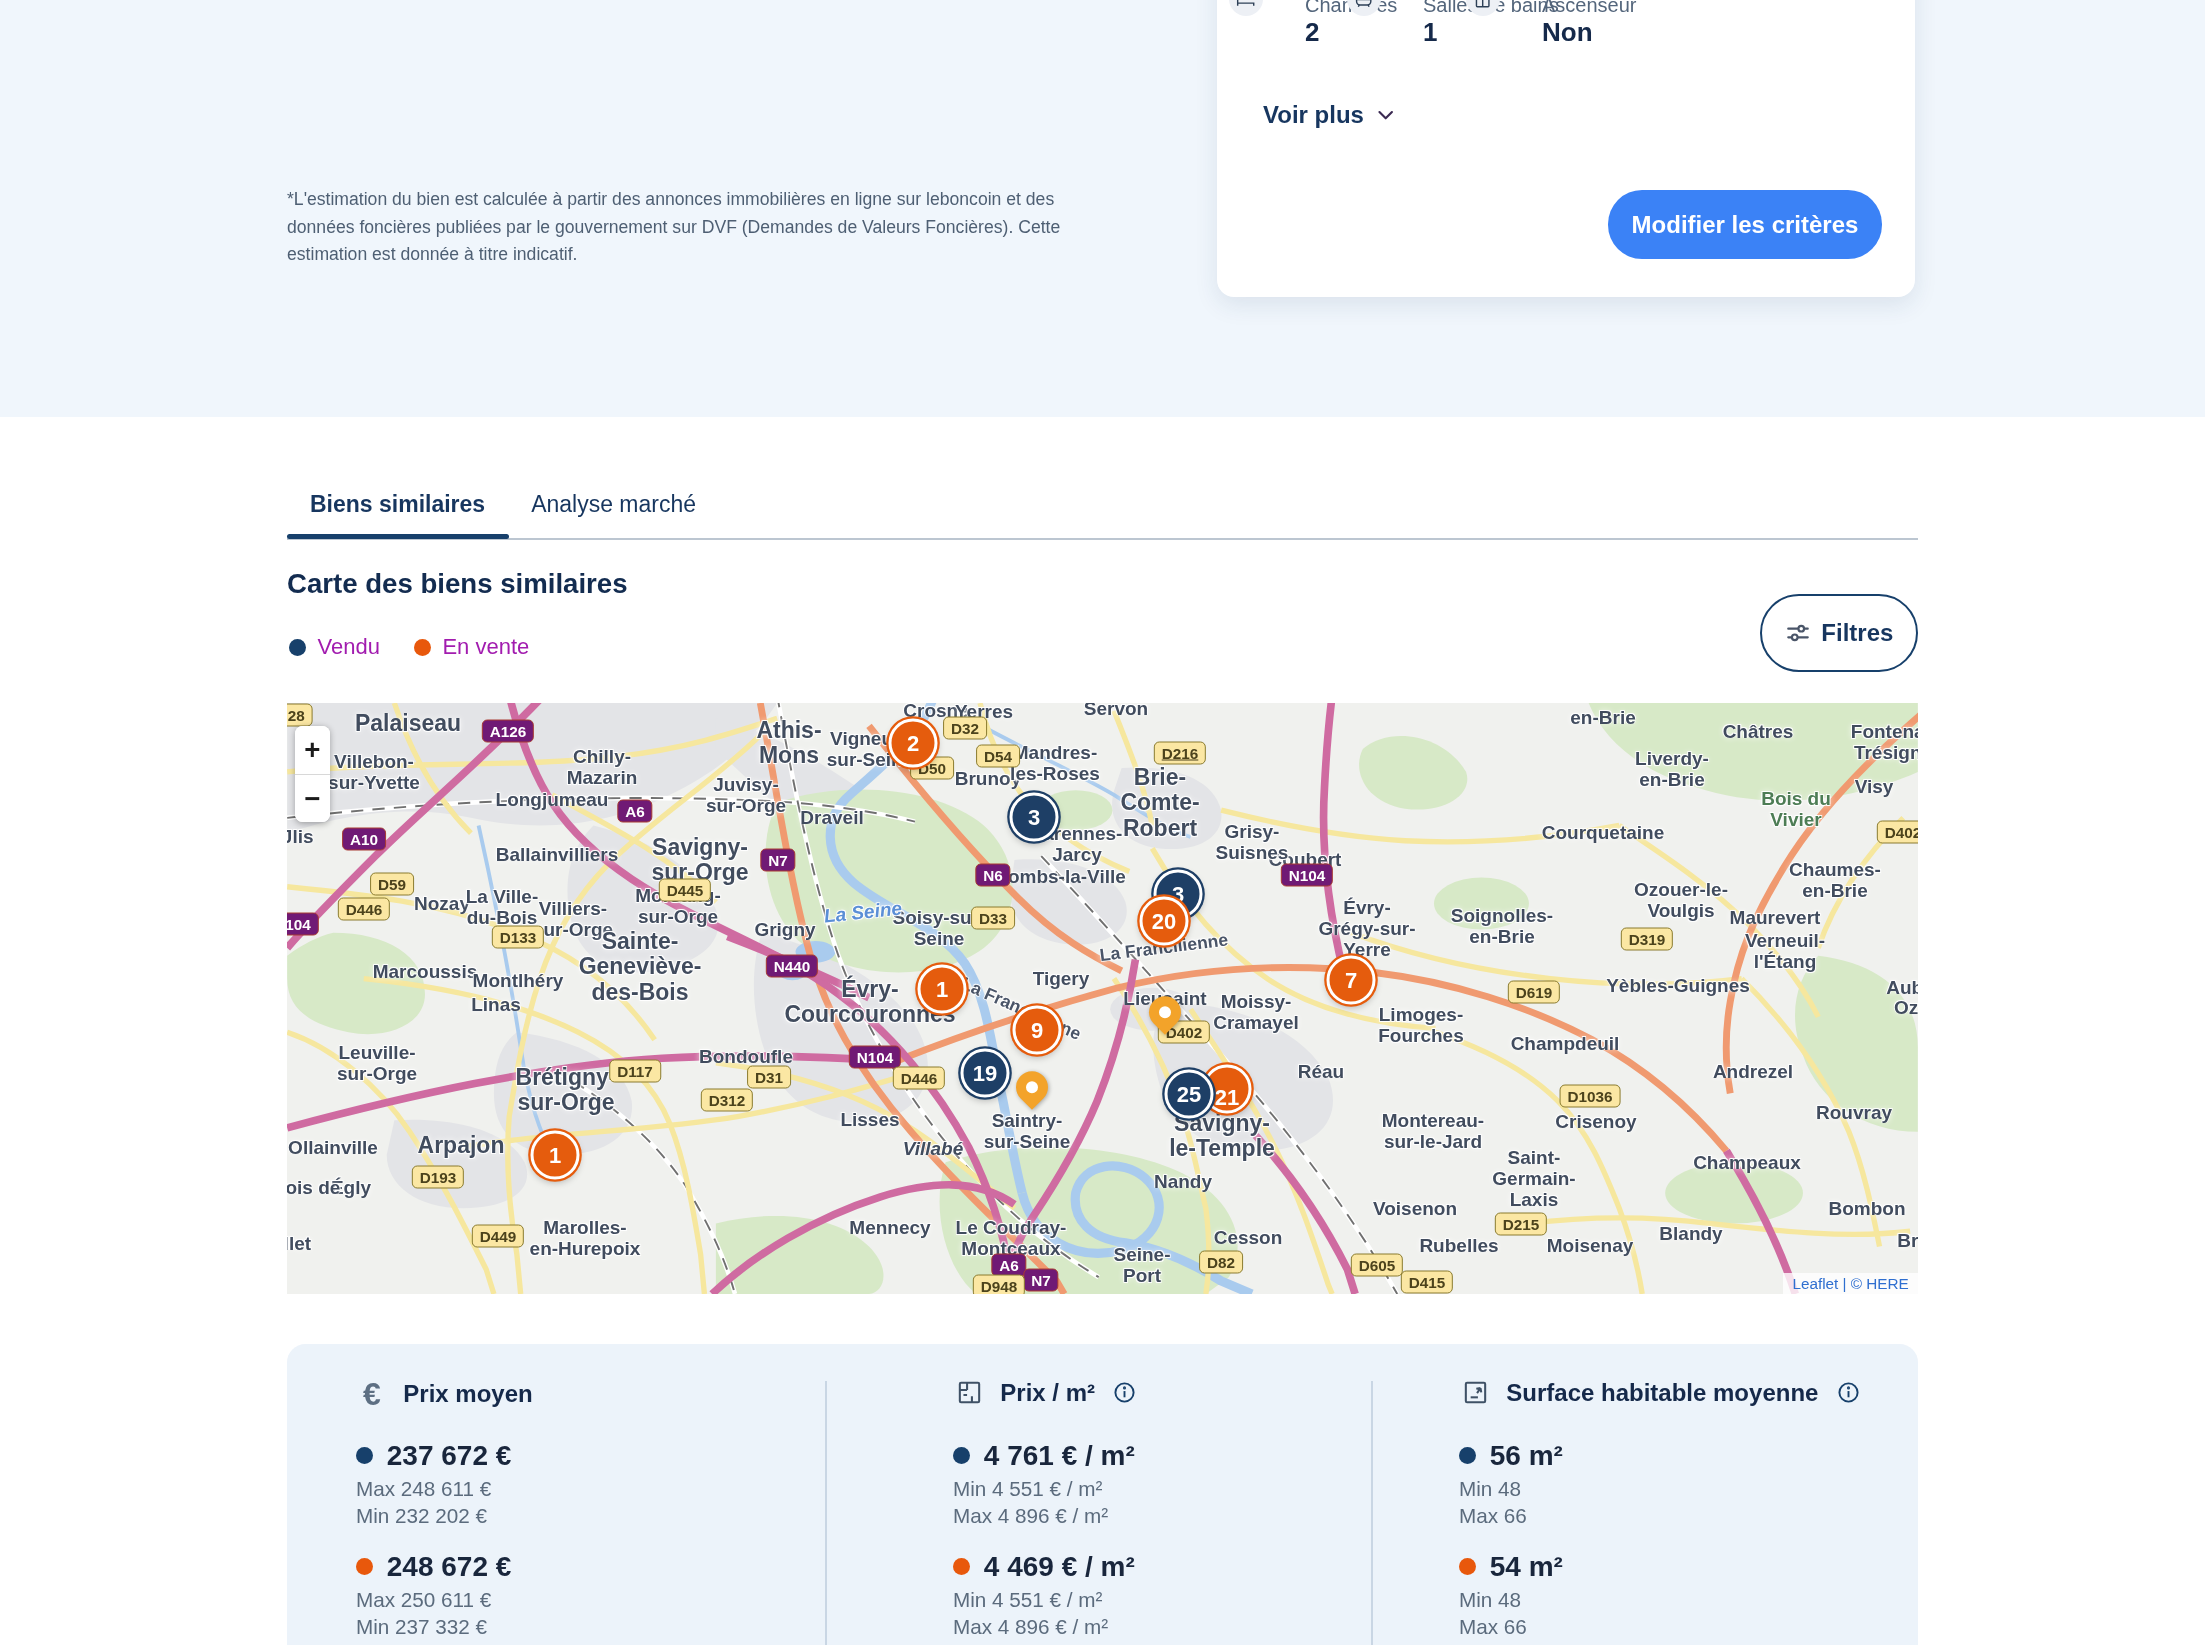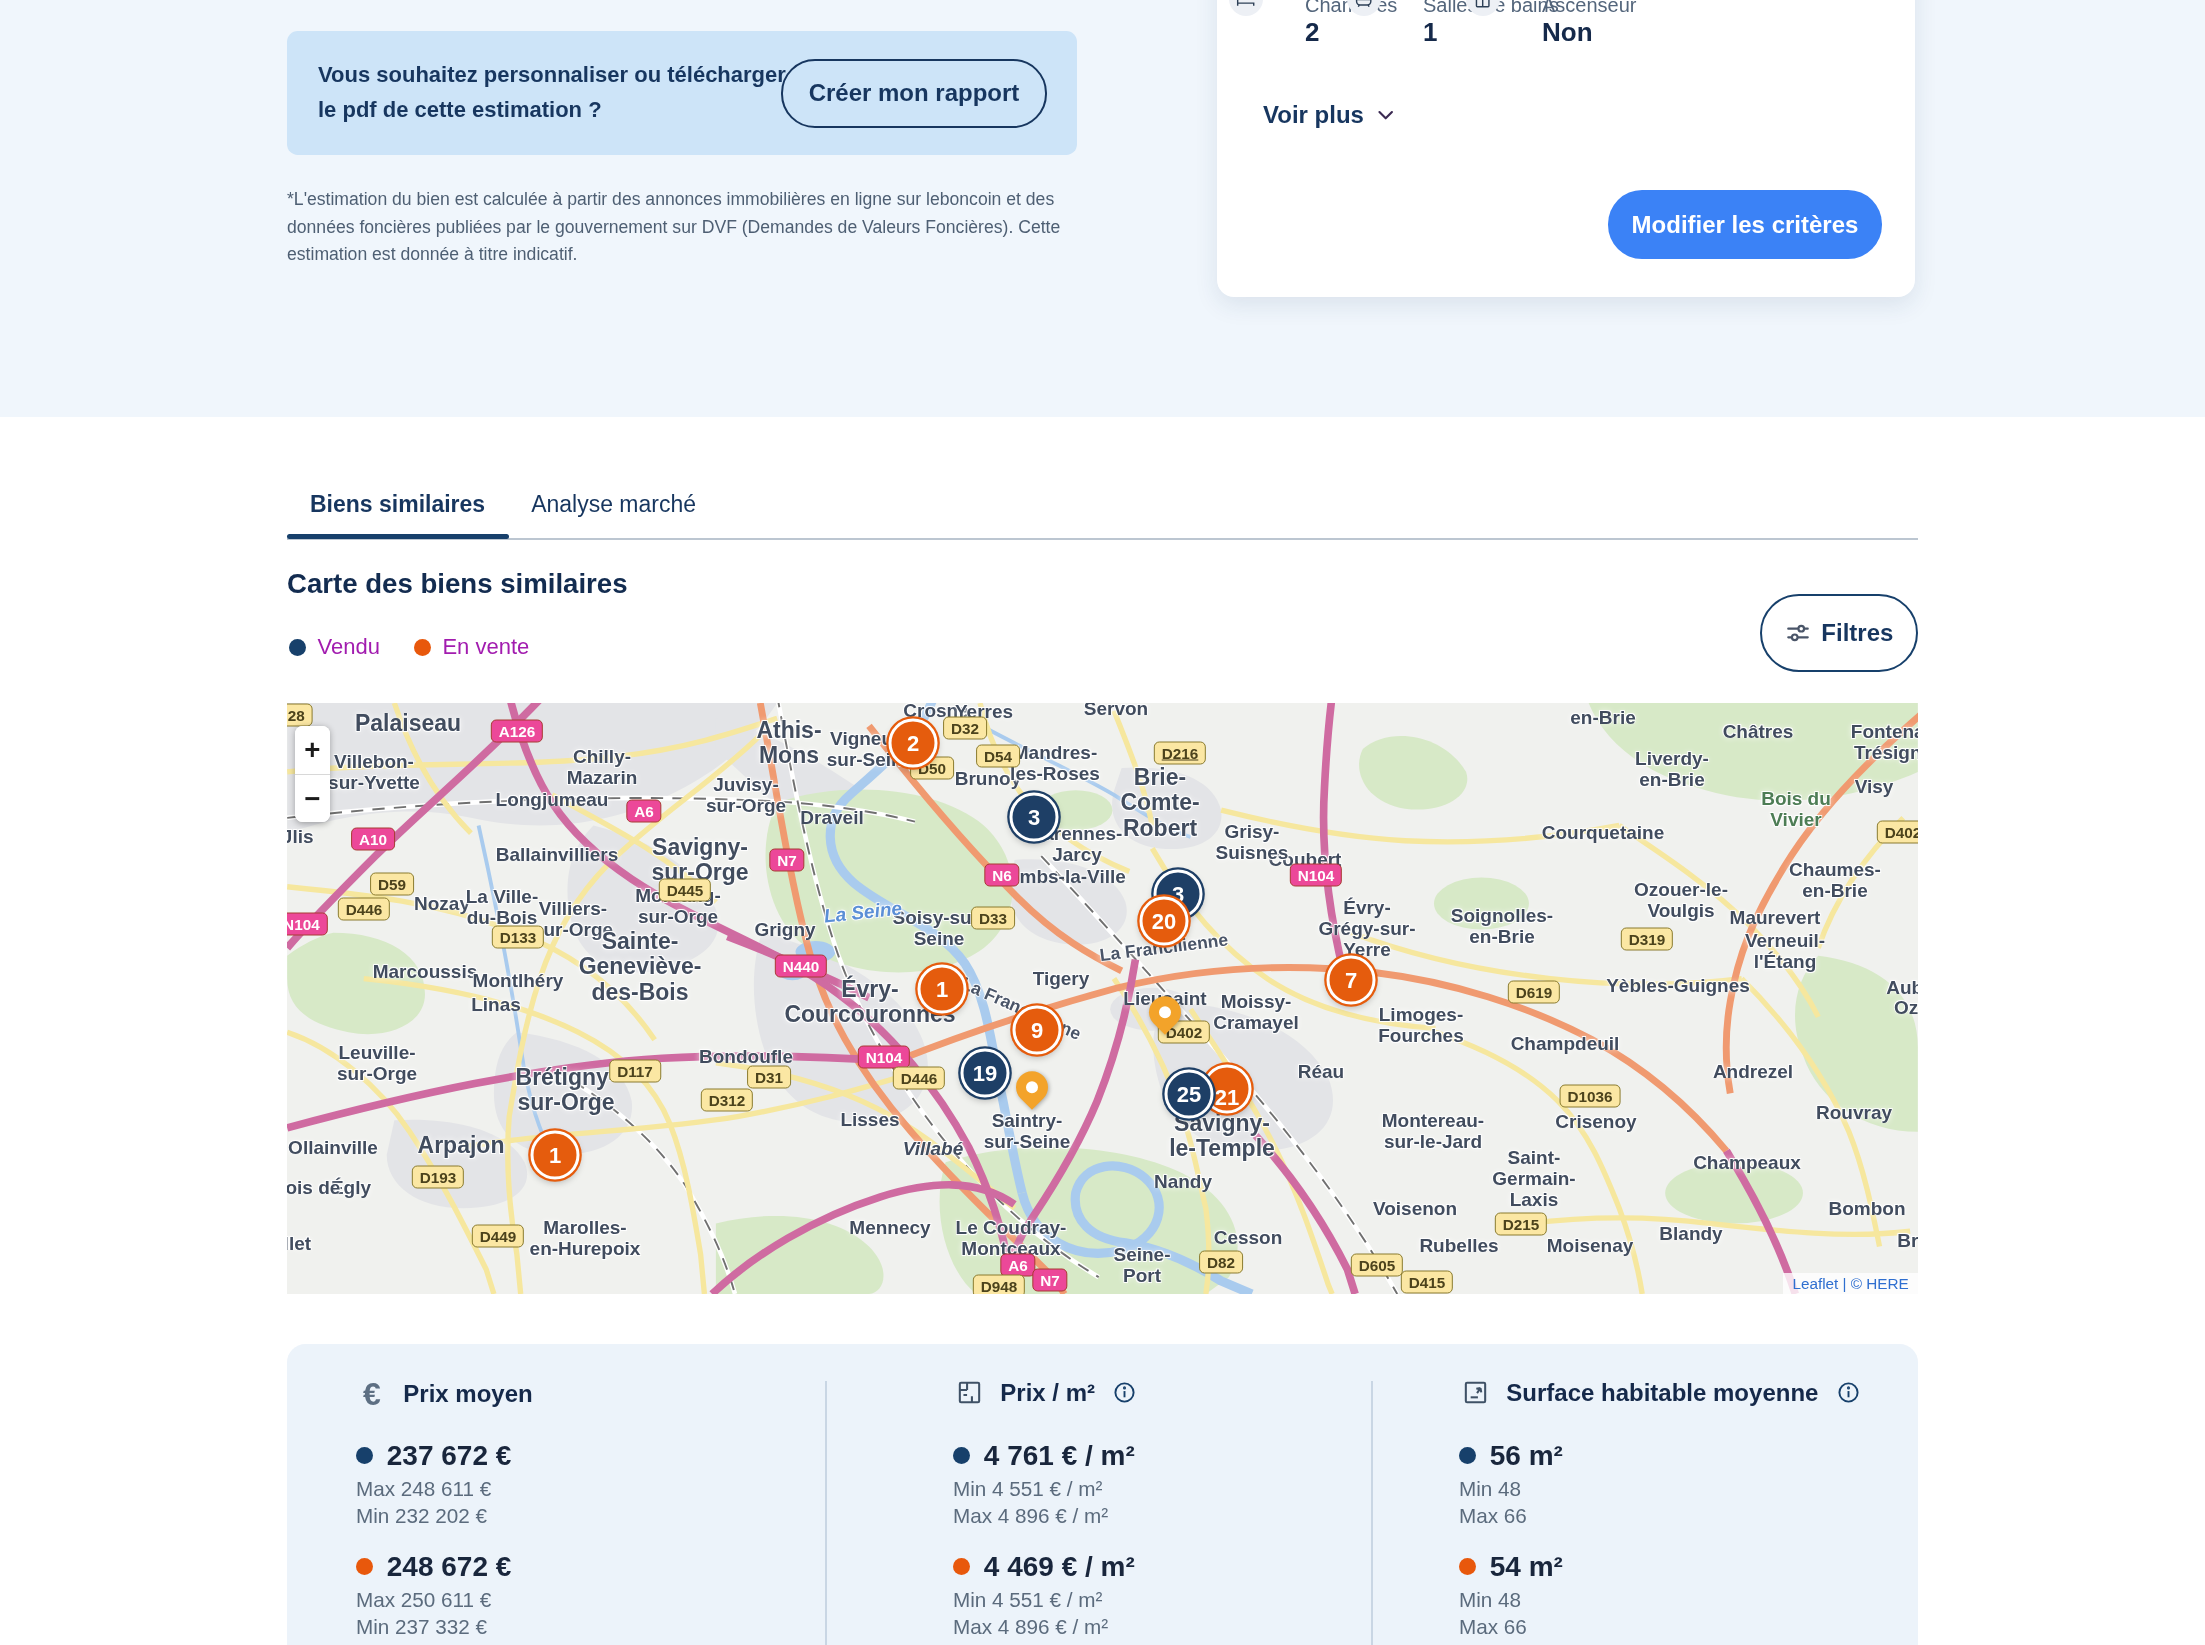--- a/index.html
+++ b/index.html
@@ -66,21 +66,21 @@
           text-shadow:-0.8px -0.8px 0 rgba(255,255,255,.9), 0.8px -0.8px 0 rgba(255,255,255,.9),
                       -0.8px 0.8px 0 rgba(255,255,255,.9), 0.8px 0.8px 0 rgba(255,255,255,.9), 0 0 6.1px #fff; }
   .town.lg { font-size:23px; }
   .town.green { color:#4d7d55; }
   .town.water { color:#5b8fd6; font-style:italic; font-weight:700; }
   .town.road { font-size:17.6px; color:#4a5568; }
 
   .shield { position:absolute; transform:translate(-50%,-50%); font-size:15.3px; font-weight:700;
             padding:1.5px 6.9px; border-radius:5.4px; border:1.5px solid; white-space:nowrap; pointer-events:none; }
   .shield.yellow { background:#fbe7a3; border-color:#8a7b2e; color:#4c431c; }
-  .shield.red { background:#ec4899; border-color:#a83a32; color:#fff;margin-left:9px; }
+  .shield.red { background:#701a75; border-color:#a83a32; color:#fff; }
 
   .marker { position:absolute; width:49px; height:49px; border-radius:50%;
             transform:translate(-50%,-50%); display:flex; align-items:center; justify-content:center;
             color:#fff; font-weight:700; font-size:22px; border:3.8px solid #fff; cursor:pointer; }
   .marker.sale { background:#e55c0d; box-shadow:0 0 0 2.3px #e55c0d, 0 3.1px 7.7px rgba(0,0,0,.25); }
   .marker.sold { background:#1e3f66; box-shadow:0 0 0 2.3px #1e3f66, 0 3.1px 7.7px rgba(0,0,0,.25); }
 
   .pin { position:absolute; width:32px; height:32px; background:#f3a32a;
          border-radius:50% 50% 50% 0; transform:translate(-50%,-90%) rotate(-45deg);
          box-shadow:0 1.5px 4.6px rgba(0,0,0,.3); cursor:pointer; }
@@ -115,27 +115,20 @@
   .stat-value { font-size:28px; font-weight:700; color:#19263c; white-space:nowrap; }
   .stat-sub { font-size:20.7px; color:#5b6b7d; line-height:26px; margin-top:1.5px; white-space:nowrap; }
   .stat-sub:first-of-type { margin-top:6.1px; }
 </style>
 </head>
 <body>
 
 <div class="page">
   <div class="top-bg"></div>
 
-  <div class="banner">
-    <div class="banner-text">
-      <div>Vous souhaitez personnaliser ou télécharger</div>
-      <div>le pdf de cette estimation ?</div>
-    </div>
-    <button class="report-btn">Créer mon rapport</button>
-  </div>
 
   <p class="disclaimer">*L'estimation du bien est calculée à partir des annonces immobilières en ligne sur leboncoin et des données foncières publiées par le gouvernement sur DVF (Demandes de Valeurs Foncières). Cette estimation est donnée à titre indicatif.</p>
 
   <div class="criteria-card">
     <div class="feature" style="left:44px;">
       <span class="f-icon" style="left:-32px;">
         <svg viewBox="0 0 24 24" fill="none" stroke="#2e4057" stroke-width="1.6">
           <path d="M3 20v-3h18v3 M3 17v-4a2 2 0 0 1 2-2h9"></path>
             <path d="M16 5v6 M16 5l-2 3h4l-2-3z" transform="translate(0,1)"></path>
         </svg>

